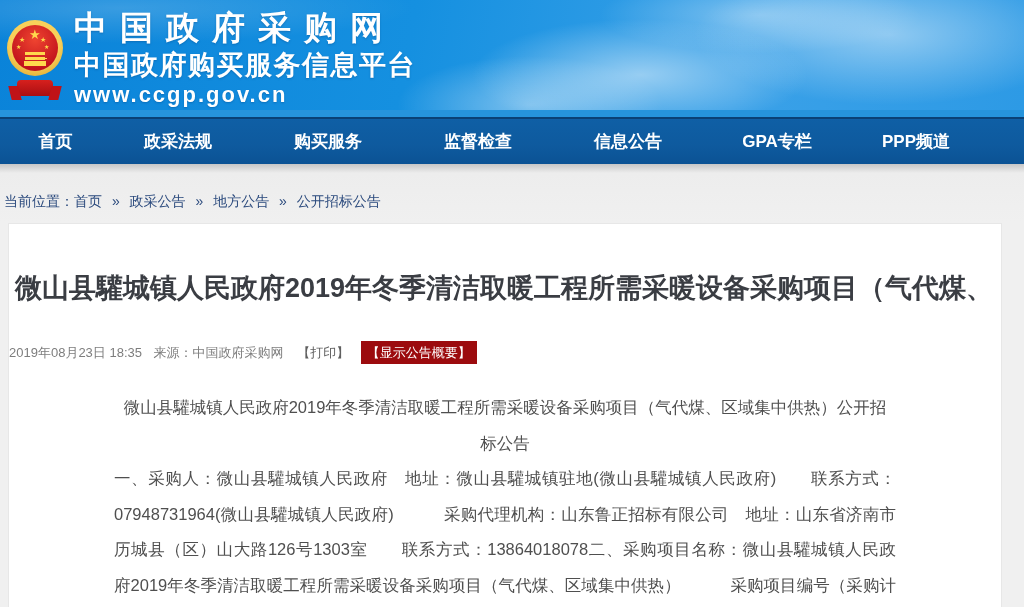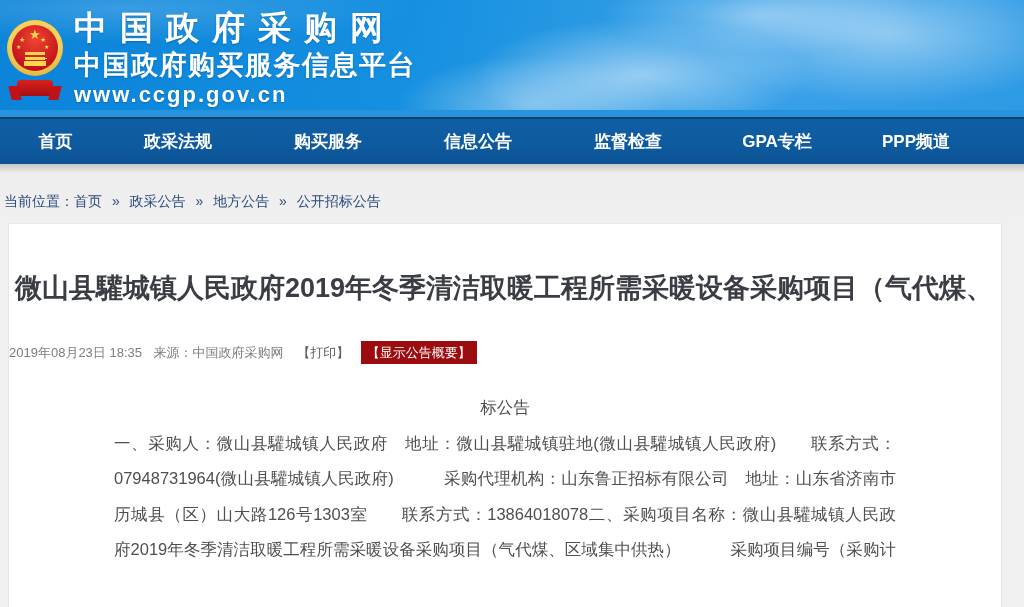--- a/index.html
+++ b/index.html
@@ -109,22 +109,22 @@
     <div class="site-url">www.ccgp.gov.cn</div>
   </div>
 </div>
 <div class="header-strip"></div>
 
 <div class="main-nav">
   <ul>
     <li>首页</li>
     <li>政采法规</li>
     <li>购买服务</li>
+    <li>监督检查</li>
     <li>信息公告</li>
-    <li>监督检查</li>
     <li>GPA专栏</li>
     <li>PPP频道</li>
   </ul>
 </div>
 
 <div class="band">
   <div class="breadcrumb">
     <span>当前位置：</span><a>首页</a>
     <span class="sep">»</span>
     <a>政采公告</a>
@@ -141,19 +141,20 @@
   </div>
 
   <div class="article-meta">
     <span>2019年08月23日 18:35</span>
     <span style="margin-left:8px;">来源：</span><span>中国政府采购网</span>
     <span class="print">【打印】</span>
     <span class="badge">【显示公告概要】</span>
   </div>
 
   <div class="article-body">
+    <div class="body-line center">微山县驩城镇人民政府2019年冬季清洁取暖工程所需采暖设备采购项目（气代煤、区域集中供热）公开招</div>
     <div class="body-line center">标公告</div>
     <div class="body-line">一、采购人：微山县驩城镇人民政府　地址：微山县驩城镇驻地(微山县驩城镇人民政府)　　联系方式：</div>
     <div class="body-line">07948731964(微山县驩城镇人民政府)　　　采购代理机构：山东鲁正招标有限公司　地址：山东省济南市</div>
     <div class="body-line">历城县（区）山大路126号1303室　　联系方式：13864018078二、采购项目名称：微山县驩城镇人民政</div>
     <div class="body-line">府2019年冬季清洁取暖工程所需采暖设备采购项目（气代煤、区域集中供热）　　　采购项目编号（采购计</div>
   </div>
 </div>
 
 </body></html>

